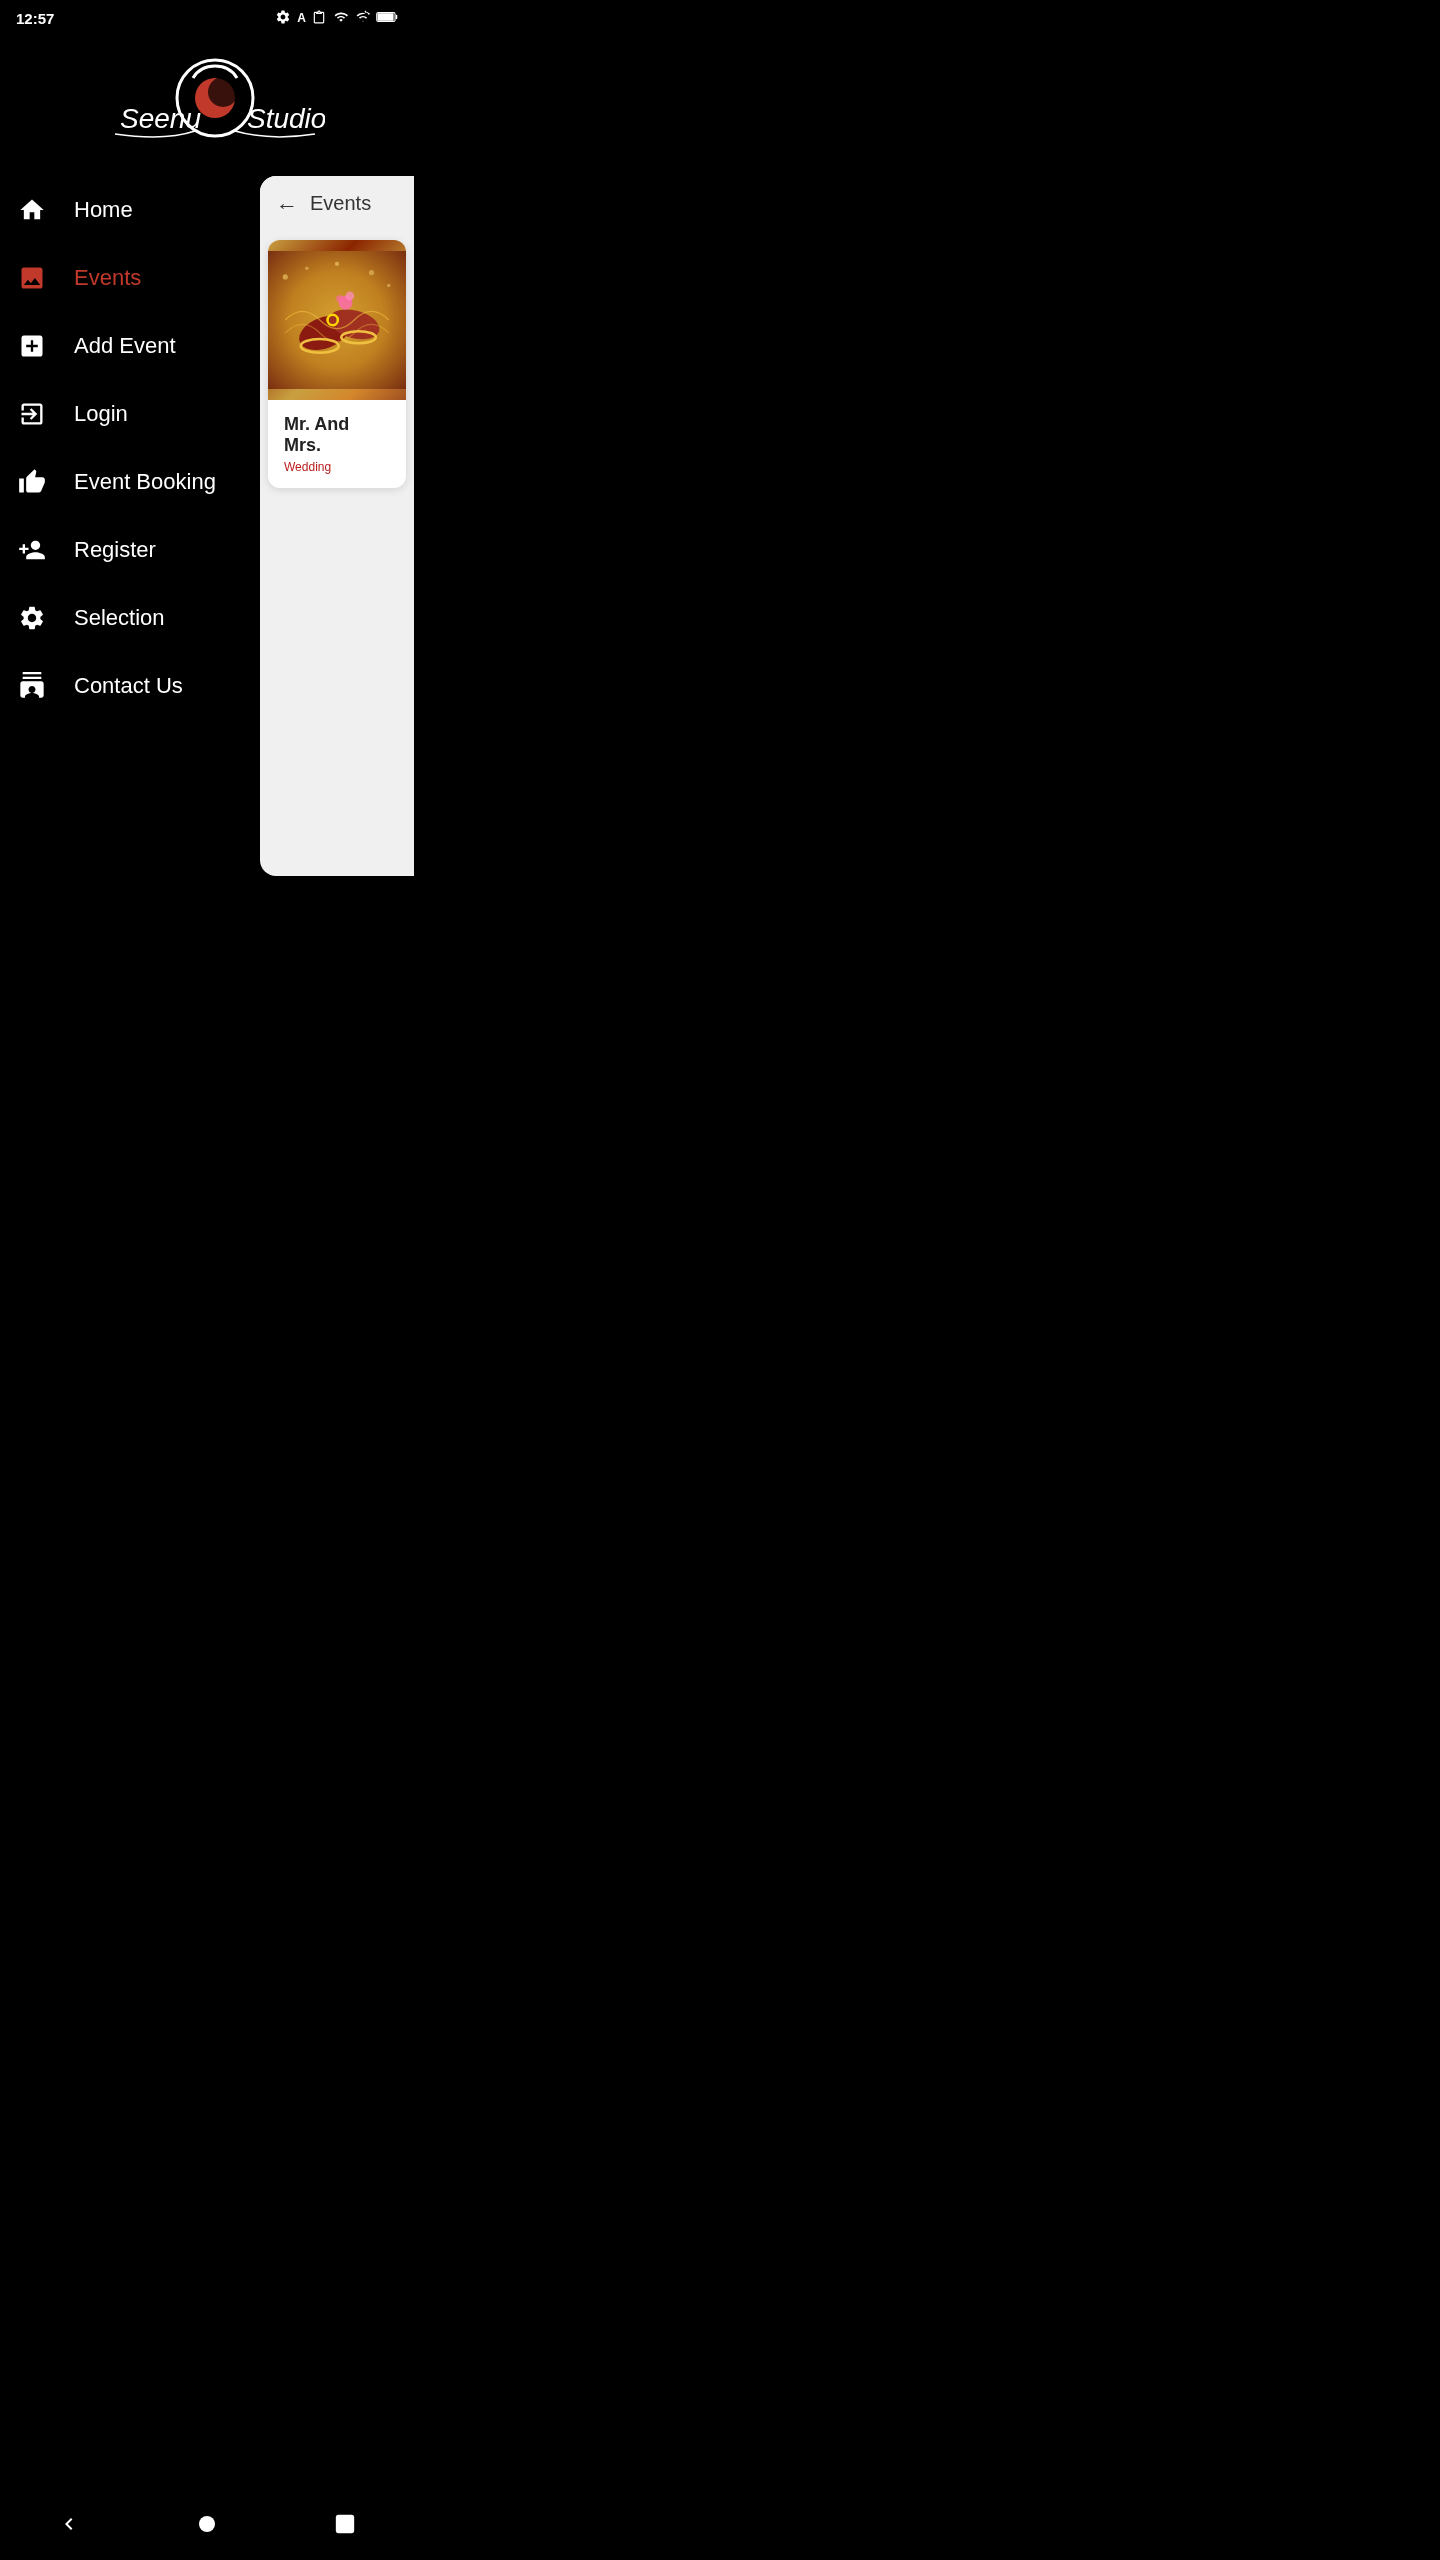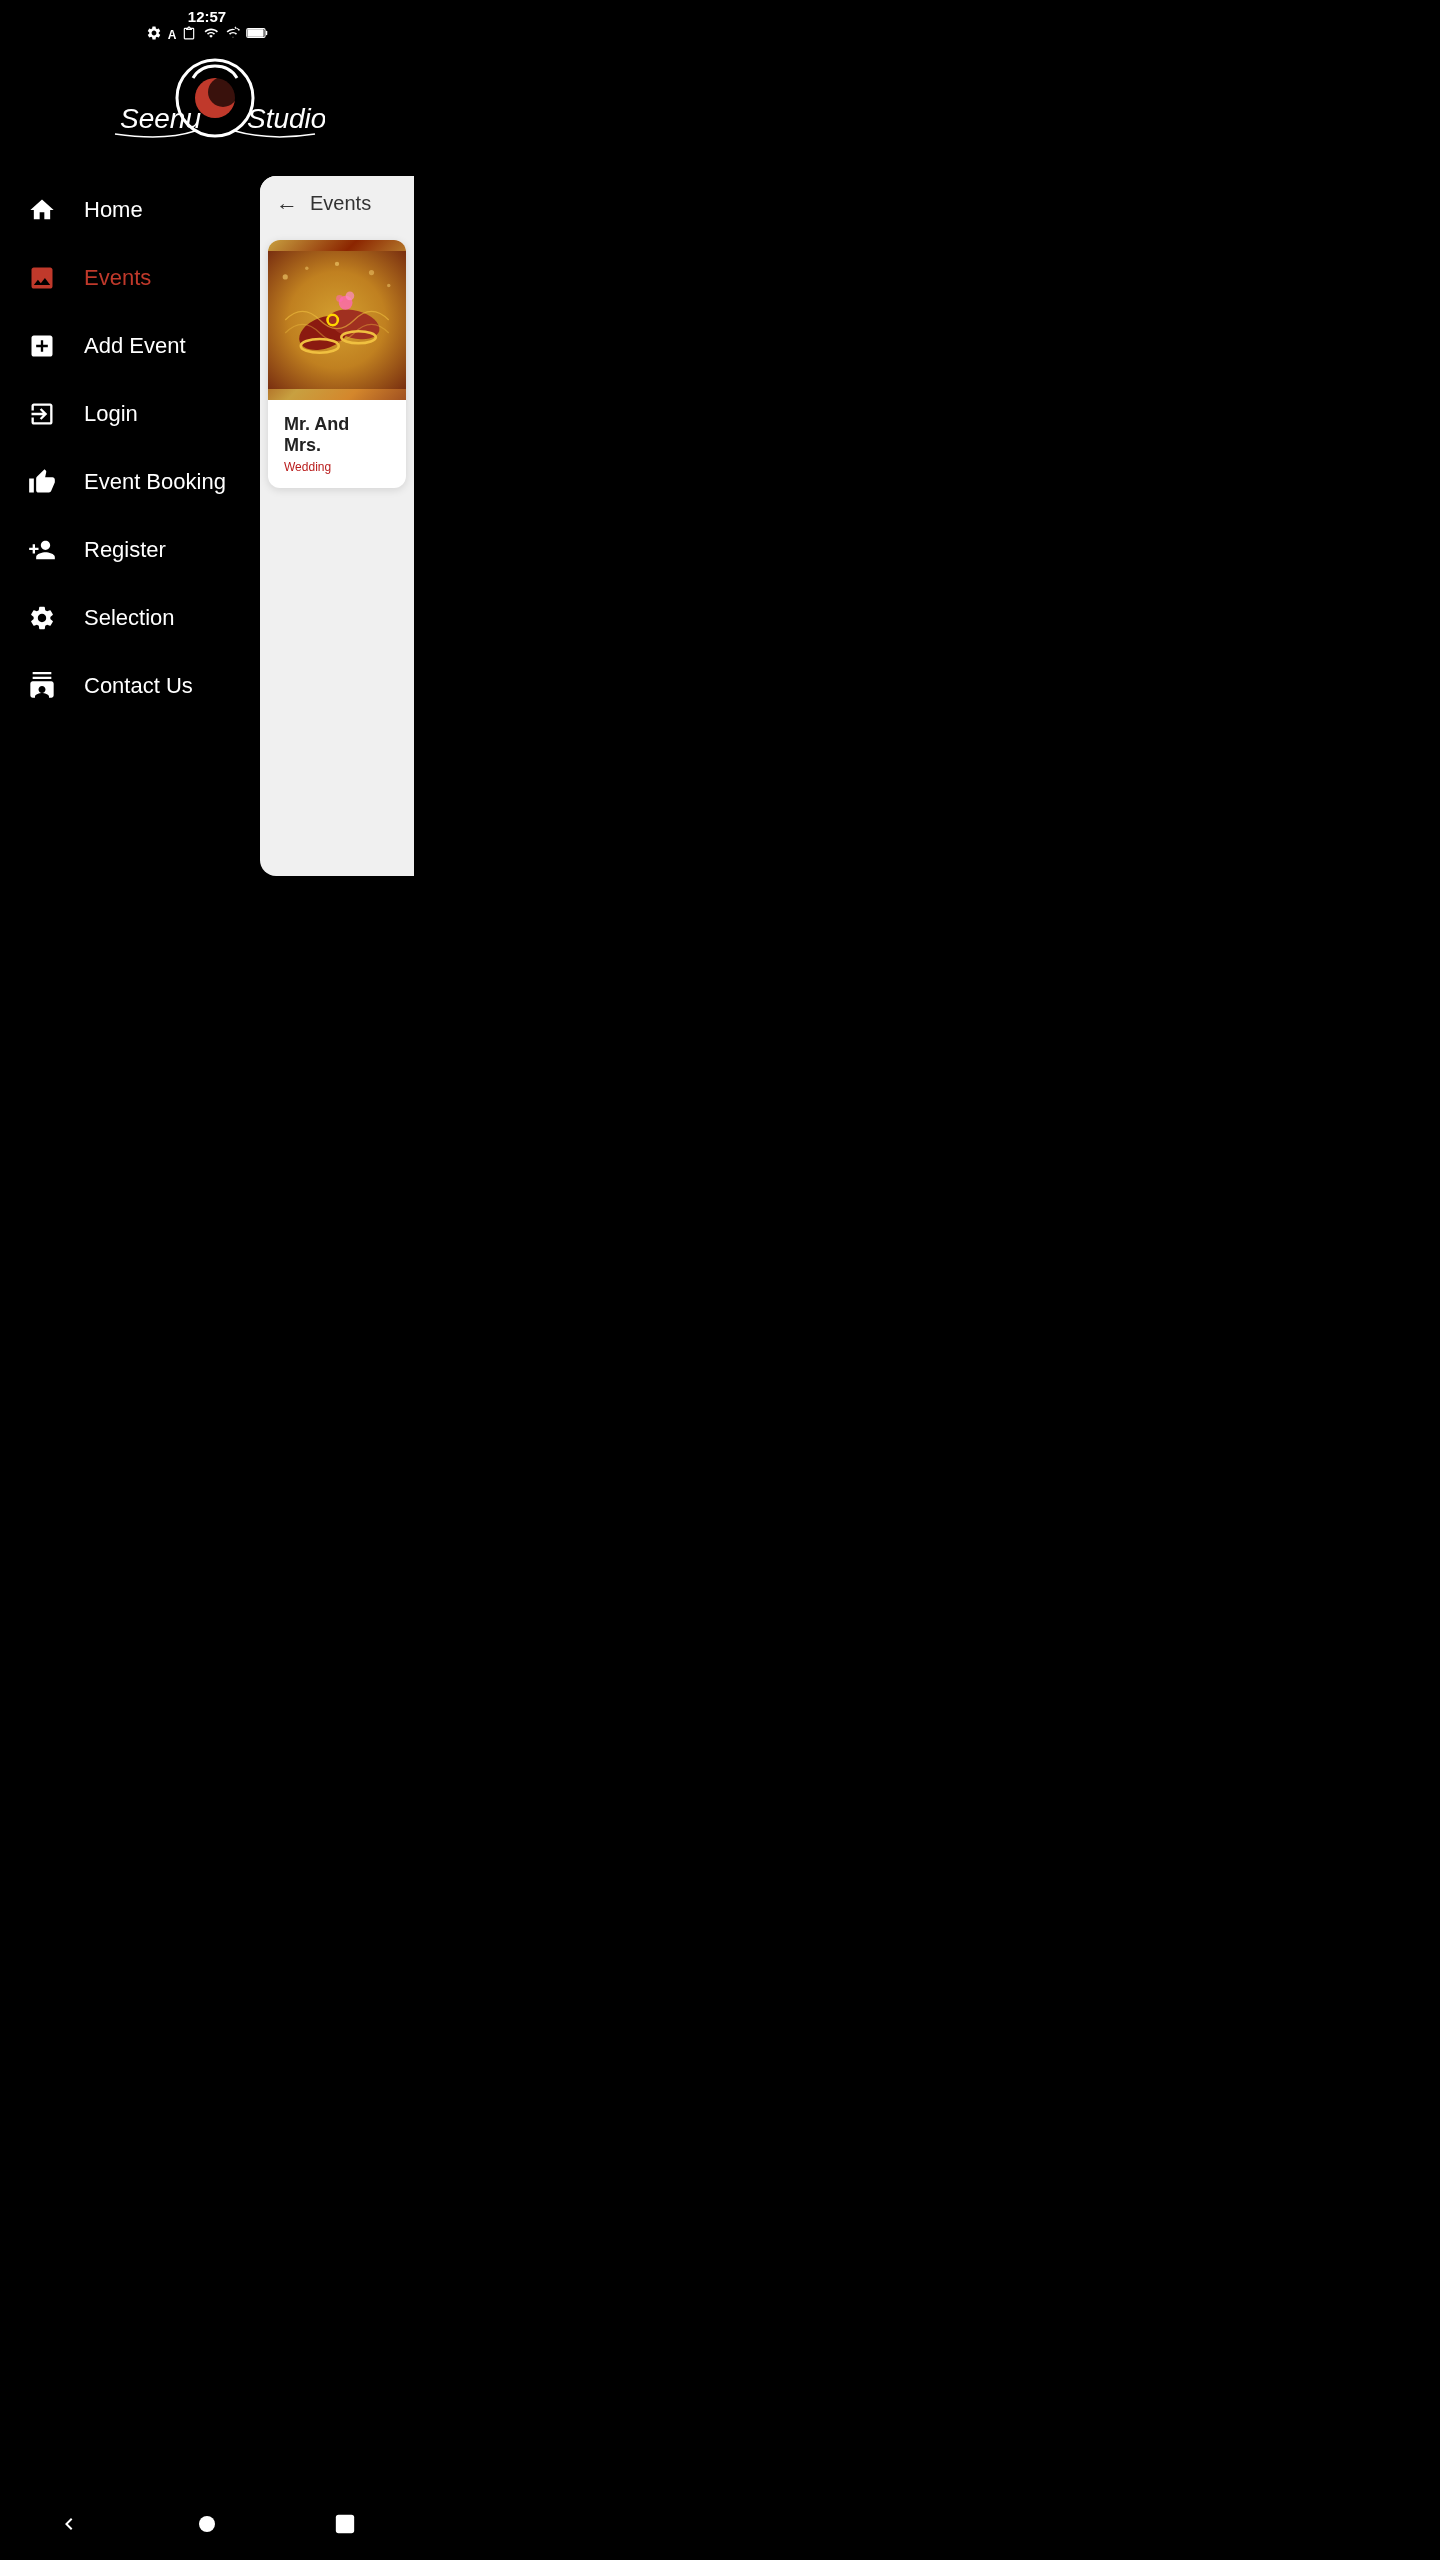--- a/index.html
+++ b/index.html
@@ -19,21 +19,20 @@
       overflow-x: hidden;
     }
 
     
     .status-bar {
       display: flex;
       justify-content: space-between;
       align-items: center;
       padding: 8px 16px;
       height: 36px;
-      flex-direction: column;
     }
 
     .status-time {
       font-size: 15px;
       font-weight: bold;
       color: #fff;
     }
 
     .status-icons {
       display: flex;
@@ -70,21 +69,21 @@
     .drawer {
       width: 260px;
       background: #000;
       z-index: 10;
       flex-shrink: 0;
     }
 
     .nav-item {
       display: flex;
       align-items: center;
-      padding: 16px 24px;
+      padding: 16px 14px;
       gap: 24px;
       cursor: pointer;
     }
 
     .nav-icon {
       width: 36px;
       height: 36px;
       display: flex;
       align-items: center;
       justify-content: center;

